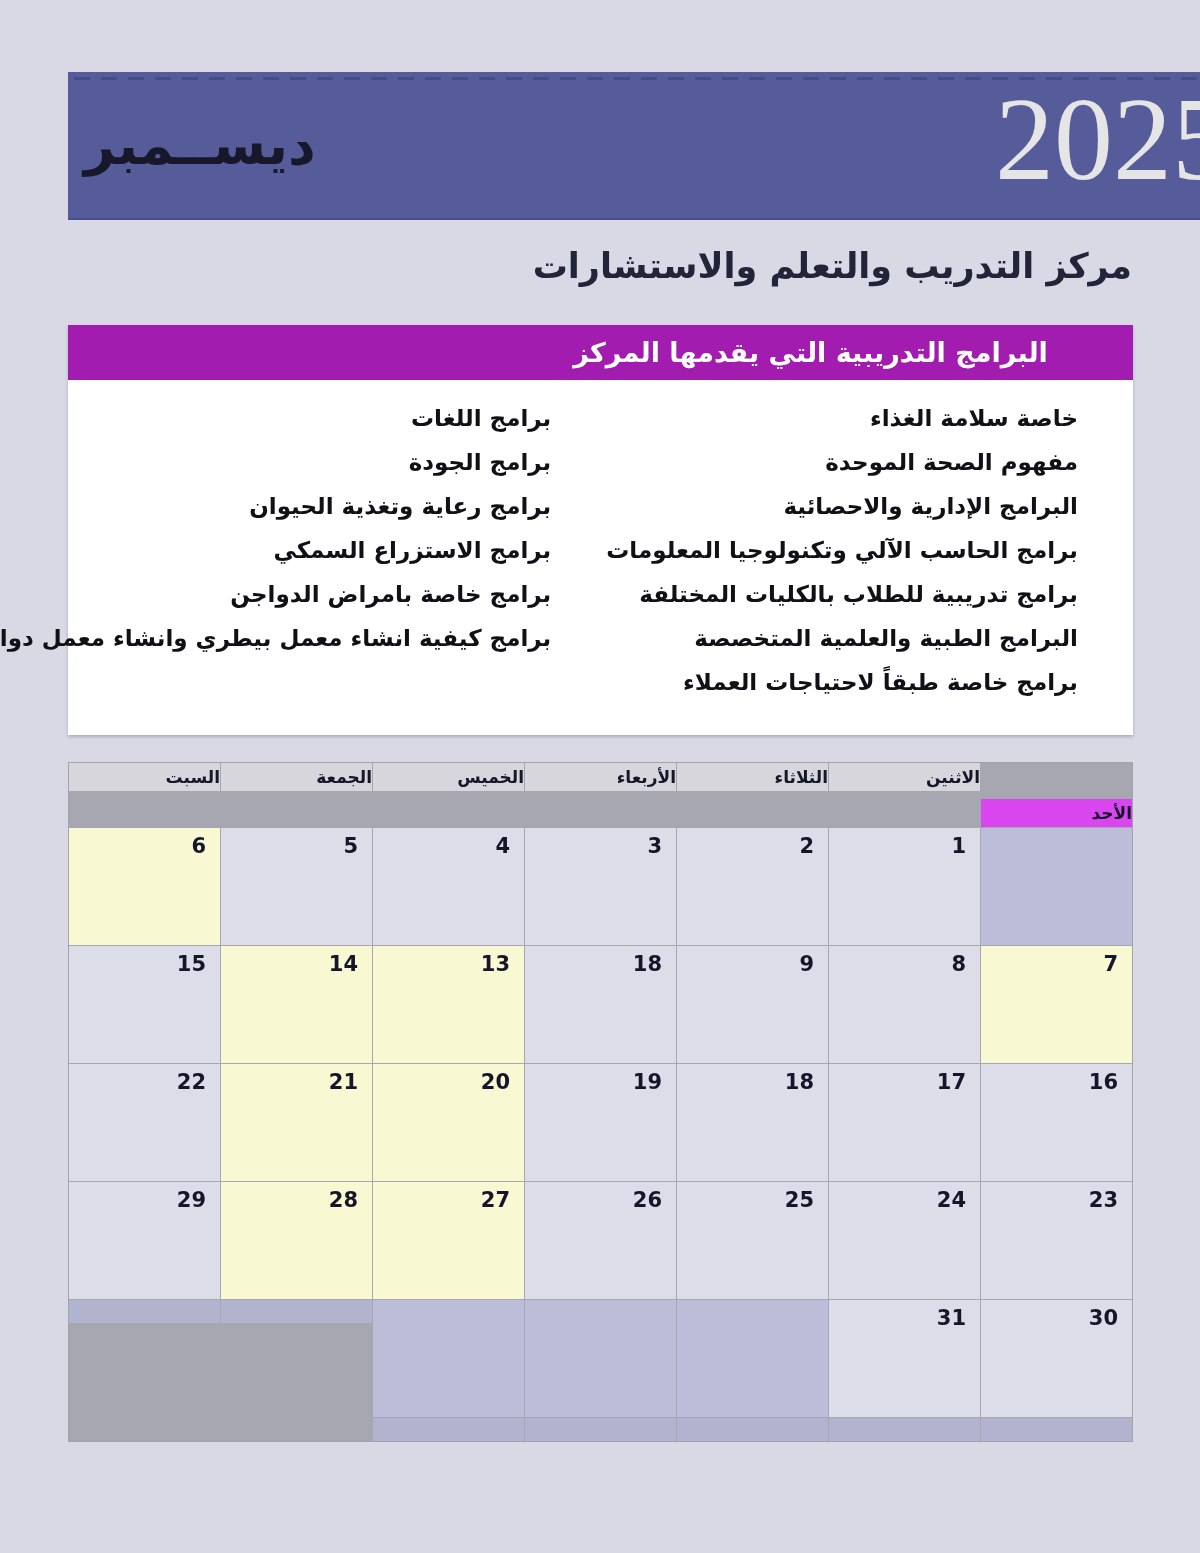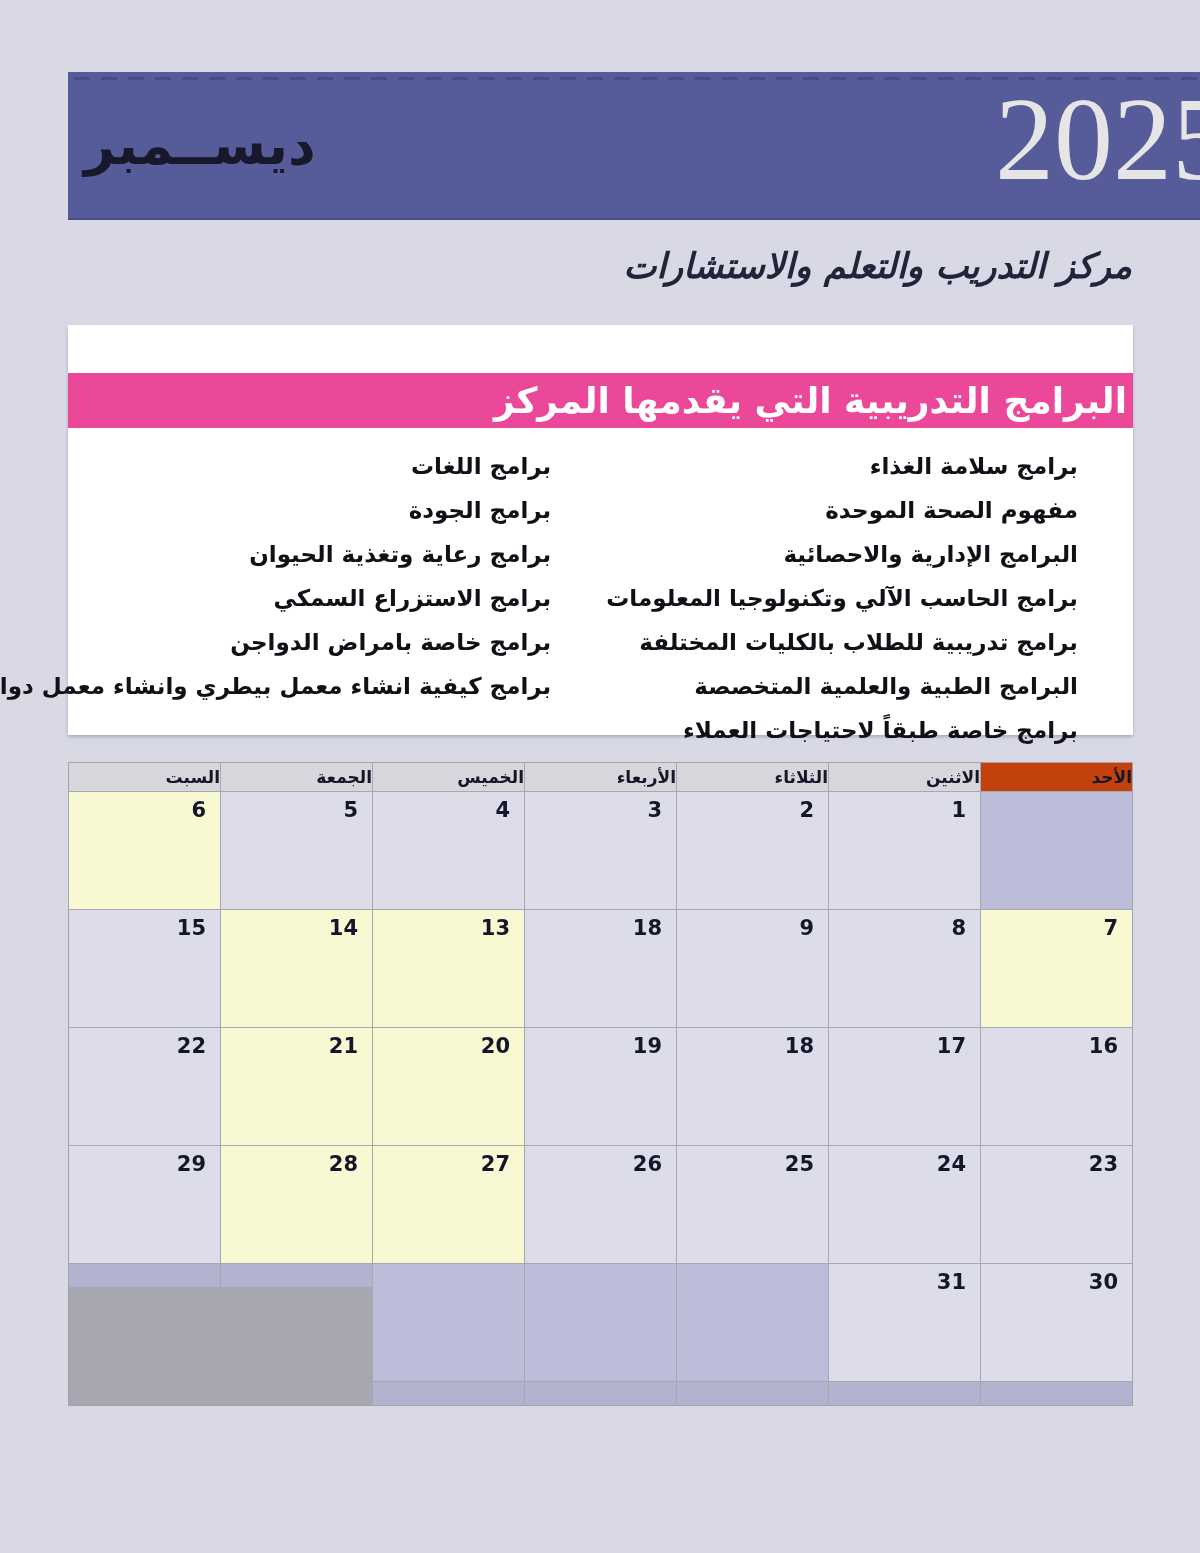--- a/index.html
+++ b/index.html
@@ -30,35 +30,35 @@
   .year-label {
     position: absolute; right: 24px; top: 50%; transform: translateY(-54%);
     font-family: "Liberation Serif", "DejaVu Serif", serif;
     font-size: 118px; color: #e5e5e5; line-height: 1;
   }
 
   
   .center-title {
     position: absolute; top: 246px; right: 68px; left: 68px;
     text-align: right;
-    font-size: 35px; font-weight: bold; color: #22243a; font-style: italic;
+    font-size: 35px; font-weight: bold; color: #22243a;
   }
 
   
   .programs-panel {
     position: absolute; left: 68px; top: 325px;
     width: 1065px; height: 410px;
     background: #ffffff;
     box-shadow: 0 2px 3px rgba(90,90,120,0.35);
   }
   .programs-banner {
     height: 55px; line-height: 55px;
-    background: #ec4899;
-    color: #ffffff; font-size: 36px; font-weight: bold;
-    text-align: center; padding-left: 420px; margin-top: 48px;
+    background: #a21caf;
+    color: #ffffff; font-size: 27px; font-weight: bold;
+    text-align: center; padding-left: 420px;
   }
   .programs-grid {
     direction: rtl;
     display: grid;
     grid-template-columns: 1fr 1fr;
     padding-top: 16px;
   }
   .program-item {
     height: 44px; line-height: 44px;
     padding-right: 55px;
@@ -77,21 +77,21 @@
     gap: 1px;
     background: #a6a7b1;
     border: 1px solid #a2a3ad;
   }
   .day-header-cell {
     height: 28px; line-height: 28px;
     background: #d6d6dc;
     text-align: right;
     font-size: 17px; font-weight: bold; color: #15162a;
   }
-  .day-header-cell.sunday { background: #c2410c; }
+  .day-header-cell.sunday { background: #d946ef; margin-top: 36px; }
   .day-cell {
     height: 117px;
     background: #dcdde8;
     padding: 6px 14px 0 0;
     text-align: right;
     font-size: 21px; font-weight: bold; color: #16162a;
   }
   .day-cell.weekend { background: #f8f9d2; }
   .day-cell.blank { background: #bcbdd8; }
   .footer-cell { height: 23px; background: #b1b3cf; }
@@ -102,21 +102,21 @@
 <div class="header-bar">
   <div class="month-label">ديســمبر</div>
   <div class="year-label">2025</div>
 </div>
 
 <div class="center-title">مركز التدريب والتعلم والاستشارات</div>
 
 <div class="programs-panel">
   <div class="programs-banner">البرامج التدريبية التي يقدمها المركز</div>
   <div class="programs-grid" id="programs-grid">
-      <div class="program-item">برامج سلامة الغذاء</div>
+      <div class="program-item">خاصة سلامة الغذاء</div>
       <div class="program-item">برامج اللغات</div>
       <div class="program-item">مفهوم الصحة الموحدة</div>
       <div class="program-item">برامج الجودة</div>
       <div class="program-item">البرامج الإدارية والاحصائية</div>
       <div class="program-item">برامج رعاية وتغذية الحيوان</div>
       <div class="program-item">برامج الحاسب الآلي وتكنولوجيا المعلومات</div>
       <div class="program-item">برامج الاستزراع السمكي</div>
       <div class="program-item">برامج تدريبية للطلاب بالكليات المختلفة</div>
       <div class="program-item">برامج خاصة بامراض الدواجن</div>
       <div class="program-item">البرامج الطبية والعلمية المتخصصة</div>

